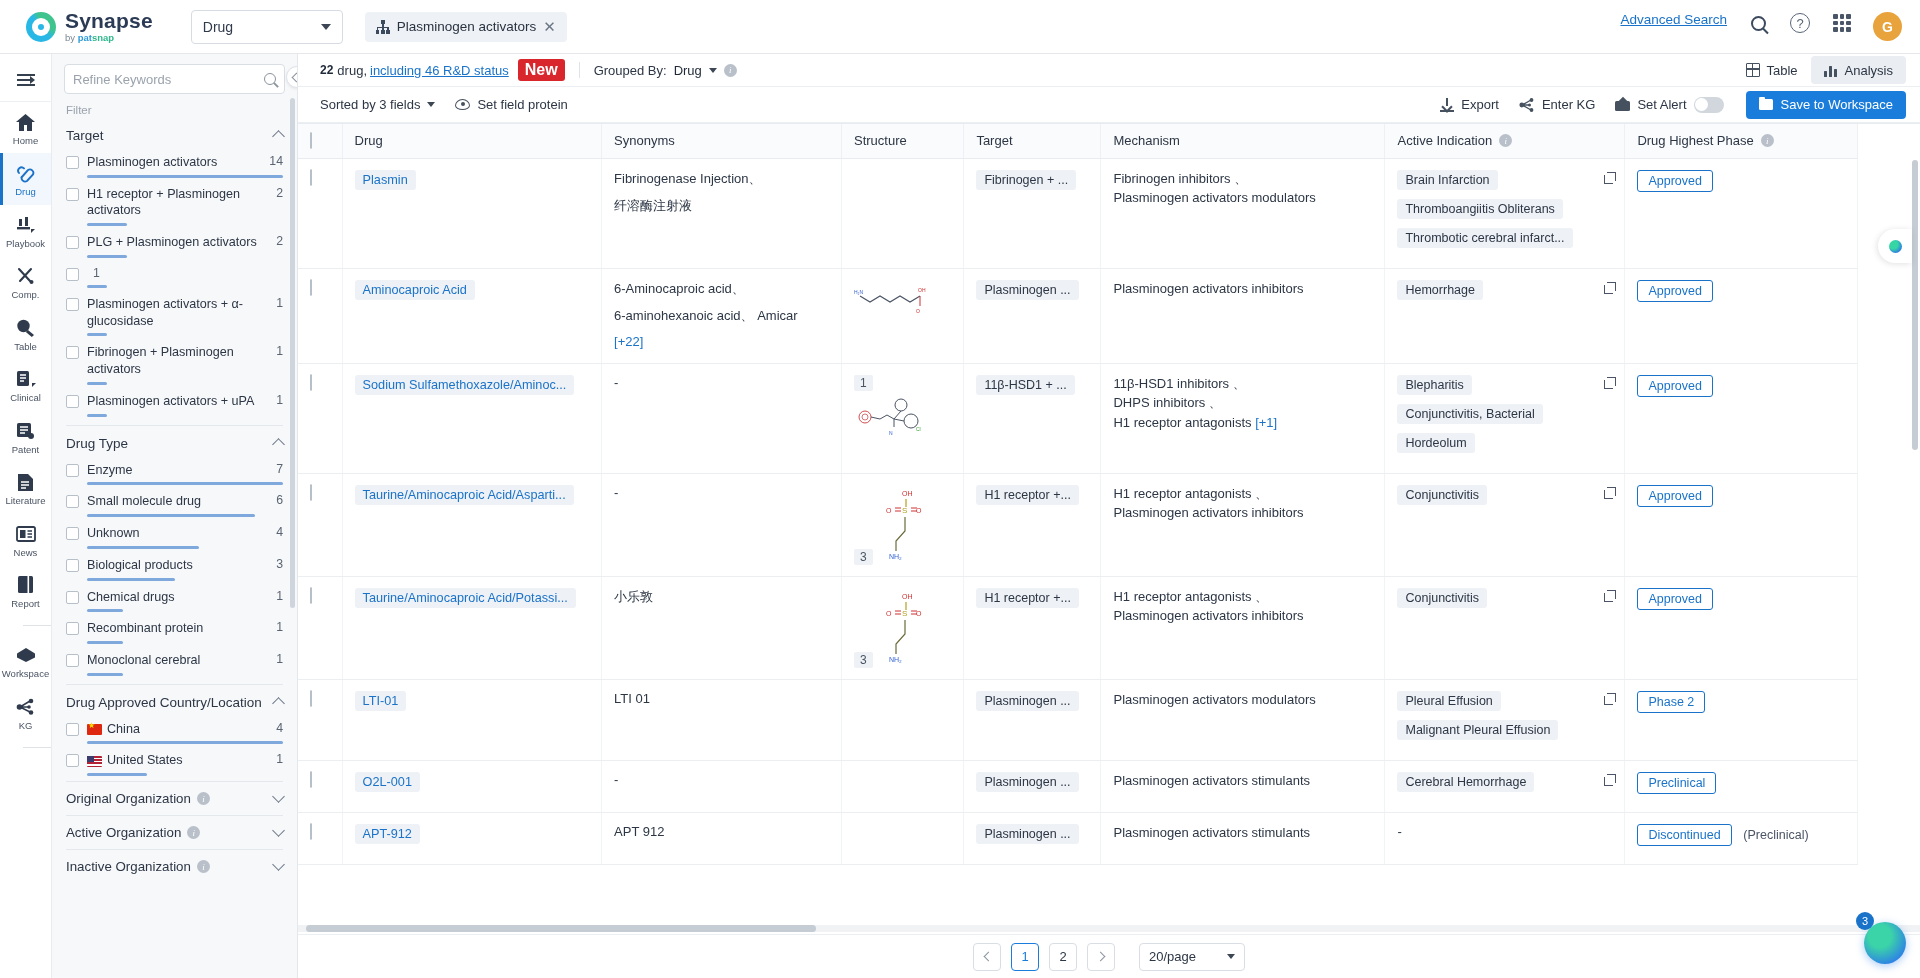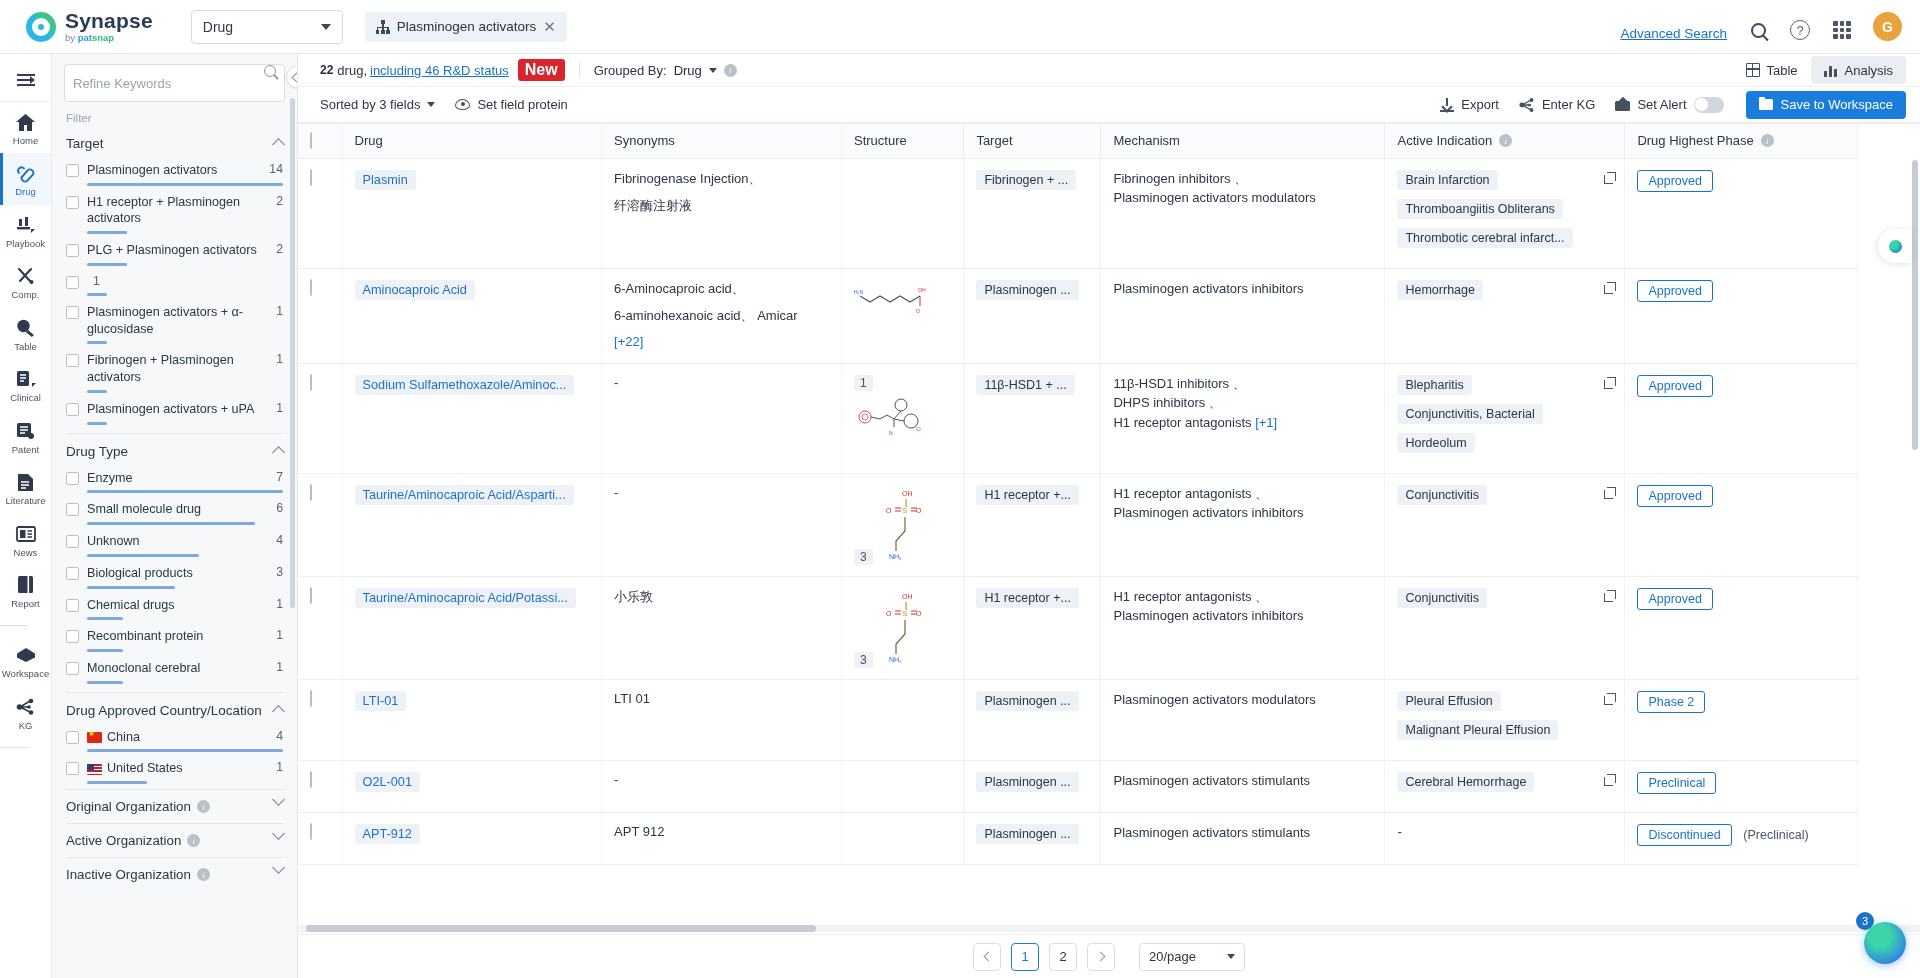--- a/index.html
+++ b/index.html
@@ -60,37 +60,37 @@
   .tree-ic i:nth-child(1){ left:5px; top:0; width:4px; height:4px; }
   .tree-ic i:nth-child(2){ left:6.5px; top:4px; width:1.5px; height:3px; }
   .tree-ic i:nth-child(3){ left:1px; top:6.5px; width:12px; height:1.5px; }
   .tree-ic i:nth-child(4){ left:1px; top:7px; width:1.5px; height:3px; }
   .tree-ic i:nth-child(5){ left:6.5px; top:7px; width:1.5px; height:3px; }
   .tree-ic i:nth-child(6){ left:11.5px; top:7px; width:1.5px; height:3px; }
   .tree-ic i:nth-child(7){ left:0; top:10px; width:3.5px; height:3.5px; }
   .tree-ic i:nth-child(8){ left:5.5px; top:10px; width:3.5px; height:3.5px; }
   .tree-ic i:nth-child(9){ left:10.5px; top:10px; width:3.5px; height:3.5px; }
 
-  .topbar-right { margin-left: auto; display: flex; align-items: flex-end; gap: 20px; }
+  .topbar-right { margin-left: auto; display: flex; align-items: flex-start; gap: 20px; }
   .adv-search { font-size: 13.5px; color: #1a73c9; text-decoration: underline; cursor: pointer; }
   .ic-btn { width: 22px; height: 22px; cursor: pointer; display:flex; align-items:center; justify-content:center; }
   .magnifier { width: 15px; height: 15px; border: 2px solid #3c4a5e; border-radius: 50%; position: relative; }
   .magnifier::after { content:""; position:absolute; right:-5px; bottom:-3px; width:7px; height:2px; background:#3c4a5e; transform: rotate(45deg); }
   .qmark { width: 20px; height: 20px; border: 1.6px solid #5a6676; border-radius: 50%; font-size: 13px; color: #5a6676; display:flex; align-items:center; justify-content:center; }
   .grid9 { width: 18px; height: 18px; display: grid; grid-template-columns: repeat(3,1fr); grid-template-rows: repeat(3,1fr); gap: 2px; }
   .grid9 b { background: #4a5costume; background: #4a5668; border-radius: 1px; display:block; }
   .avatar { width: 29px; height: 29px; border-radius: 50%; background: #e8a33d; color: #fff; font-size: 14px; display:flex; align-items:center; justify-content:center; font-weight: 600; }
 
   
   .body { flex: 1; display: flex; min-height: 0; }
 
   
   .rail {
     width: 52px; flex: 0 0 52px; background: #fff;
-    border-right: 1px solid #e8ebef; display: flex; flex-direction: column; align-items: flex-start;
+    border-right: 1px solid #e8ebef; display: flex; flex-direction: column; align-items: flex-end;
     padding-top: 4px; overflow: hidden;
   }
   .rail-collapse { height: 44px; display:flex; align-items:center; justify-content:center; width:100%; cursor:pointer; border-bottom: 1px solid #eef1f4;}
   .coll-ic { width: 18px; height: 12px; position: relative; }
   .coll-ic i { position:absolute; left:0; height:2px; background:#35404f; }
   .coll-ic i:nth-child(1){ top:0; width:18px; }
   .coll-ic i:nth-child(2){ top:5px; width:13px; }
   .coll-ic i:nth-child(3){ top:10px; width:18px; }
   .coll-ic i:nth-child(4){ top:2.5px; left:13px; width:0; height:0; background:none;
      border-top:4px solid transparent; border-bottom:4px solid transparent; border-left:5px solid #35404f; }
@@ -106,23 +106,23 @@
   .rail-ic svg { display:block; }
   .rail-sep { width: 28px; height: 1px; background: #dfe3e8; margin: 9px 0; }
 
   
   .filters {
     width: 246px; flex: 0 0 246px; background: #f7f8fa;
     border-right: 1px solid #e4e7eb; display: flex; flex-direction: column;
     position: relative; overflow: hidden;
   }
   .refine {
-    margin: 10px 12px 8px; height: 38px; background:#fff;
+    margin: 10px 12px 8px; height: 30px; background:#fff;
     border: 1px solid #d9dee4; border-radius: 4px;
-    display:flex; padding: 0 8px; gap: 6px;
+    display:flex; align-items:center; padding: 0 8px; gap: 6px;
   }
   .refine input { border:0; outline:0; flex:1; font-size: 13px; font-family: inherit; color:#2a3340; background:transparent; }
   .refine input::placeholder { color: #9aa3ad; }
   .refine .magnifier { width: 12px; height: 12px; border-width: 1.6px; border-color:#8b949f; }
   .refine .magnifier::after { background:#8b949f; right:-4px; bottom:-2px; width:6px; }
 
   .filter-scroll { flex: 1; overflow: hidden; padding: 0 0 6px; }
   .filter-label { font-size: 11.5px; color: #9aa3ad; padding: 2px 14px 6px; }
   .fgroup { padding: 0 14px; }
   .fgroup-head {
@@ -136,21 +136,21 @@
   .cbx { width: 13px; height: 13px; border: 1.4px solid #b7bfc8; border-radius: 2px; background:#fff; flex:0 0 13px; margin-top: 2px; }
   .frow .nm { flex: 1; font-size: 12.6px; color: #2c3645; line-height: 1.33; }
   .frow .ct { font-size: 12.3px; color: #5a6472; margin-left: 6px; }
   .bar { height: 3px; background: #7fa9dd; border-radius: 2px; margin: 2px 0 5px 21px; }
   .fdiv { height: 1px; background: #e4e7eb; margin: 8px 0 4px; }
   .flag { width: 15px; height: 11px; display:inline-block; vertical-align: middle; margin-right: 5px; border-radius:1px; }
   .flag.cn { background:#de2910; position: relative; }
   .flag.cn::after { content:"★"; position:absolute; left:1px; top:-3px; color:#ffde00; font-size:8px; }
   .flag.us { background: repeating-linear-gradient(to bottom,#b22234 0,#b22234 1.6px,#fff 1.6px,#fff 3.2px); position:relative; }
   .flag.us::after { content:""; position:absolute; left:0; top:0; width:7px; height:6px; background:#3c3b6e; }
-  .fsimple { display:flex; align-items:flex-start; justify-content: space-between; padding: 9px 0; border-top: 1px solid #e4e7eb; cursor:pointer; }
+  .fsimple { display:flex; align-items:center; justify-content: space-between; padding: 9px 0; border-top: 1px solid #e4e7eb; cursor:pointer; }
   .fsimple .t { font-size: 13.3px; color: #2c3645; display:flex; align-items:center; gap:6px; }
   .info-i { width: 13px; height: 13px; border-radius: 50%; background: #b9c0c9; color:#fff; font-size:9px; display:inline-flex; align-items:center; justify-content:center; font-style: italic; font-family:"Liberation Serif", serif; }
   .panel-scrollbar { position:absolute; right: 2px; top: 44px; width: 5px; height: 510px; background:#cfd5dc; border-radius:3px; }
   .panel-collapse {
     position:absolute; right: -11px; top: 12px; width: 22px; height: 22px; border-radius: 50%;
     background:#fff; border: 1px solid #dfe3e8; display:flex; align-items:center; justify-content:center;
     z-index: 5; cursor:pointer; box-shadow: 0 1px 3px rgba(0,0,0,.08);
   }
   .panel-collapse .chev { width:7px; height:7px; border-right:0; border-bottom:0; border-left:1.6px solid #8b949f; border-top:1.6px solid #8b949f; transform: rotate(-45deg); margin:0 2px 0 0; }
 

